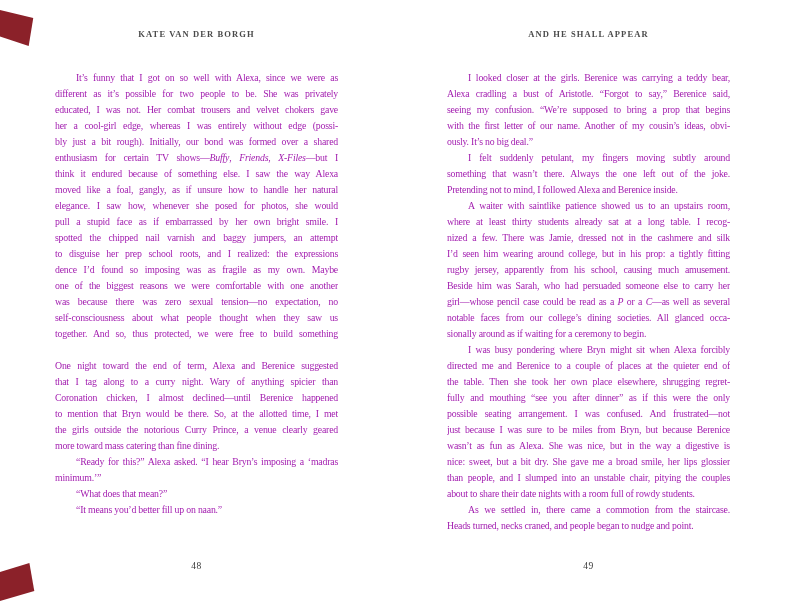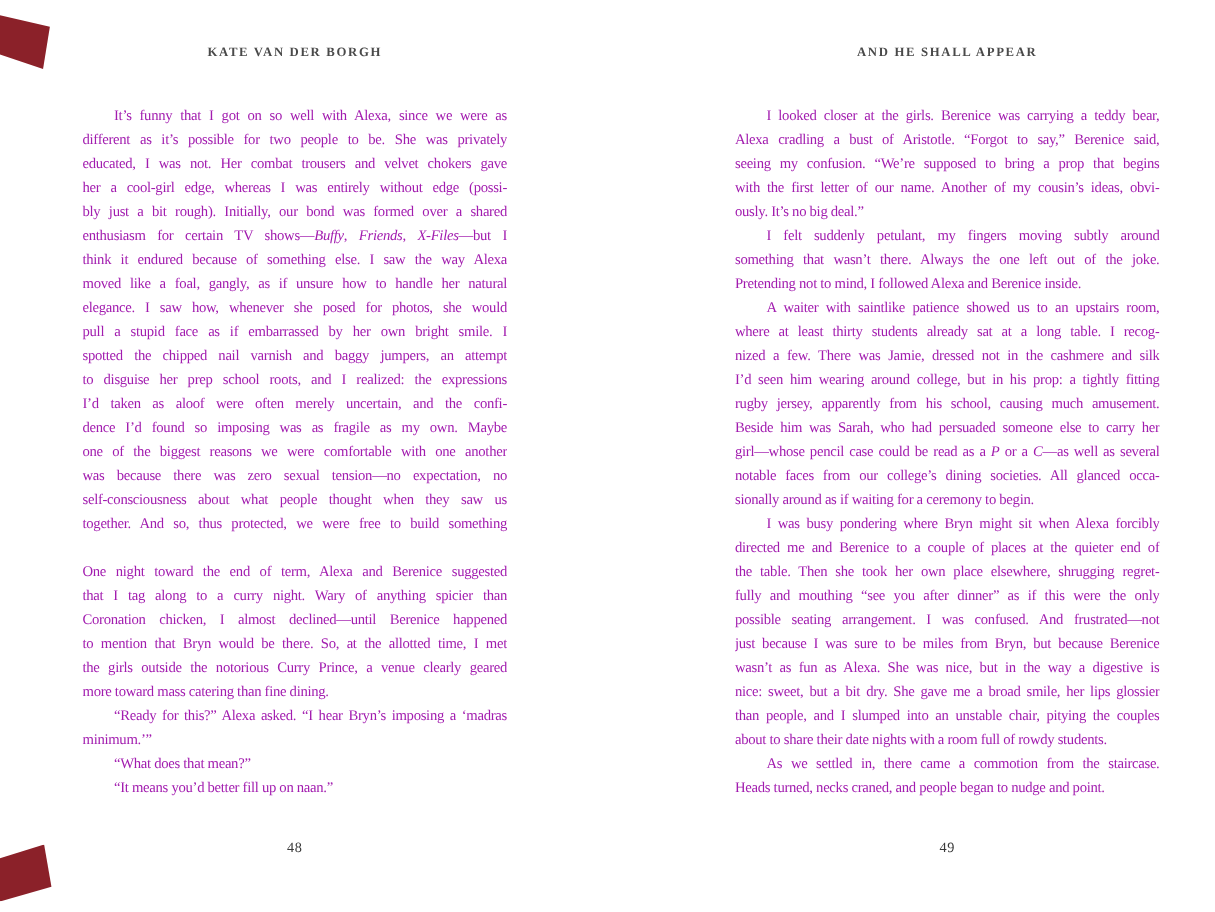--- a/index.html
+++ b/index.html
@@ -10,21 +10,21 @@
     overflow: hidden;
     font-family: "Liberation Serif", "DejaVu Serif", serif;
   }
   .page {
     position: absolute;
     top: 0;
     width: 283px;
     height: 428px;
   }
   .page-left  { left: 55px; }
-  .page-right { left: 490px; }
+  .page-right { left: 447px; }
   .running-header {
     position: absolute;
     top: 29px;
     left: 0; right: 0;
     text-align: center;
     font-size: 8.5px;
     font-weight: 700;
     letter-spacing: 1.1px;
     color: #4a4a4a;
   }
@@ -93,21 +93,20 @@
       <div class="line">educated, I was not. Her combat trousers and velvet chokers gave</div>
       <div class="line">her a cool-girl edge, whereas I was entirely without edge (possi-</div>
       <div class="line">bly just a bit rough). Initially, our bond was formed over a shared</div>
       <div class="line">enthusiasm for certain TV shows—<em>Buffy</em>, <em>Friends</em>, <em>X-Files</em>—but I</div>
       <div class="line">think it endured because of something else. I saw the way Alexa</div>
       <div class="line">moved like a foal, gangly, as if unsure how to handle her natural</div>
       <div class="line">elegance. I saw how, whenever she posed for photos, she would</div>
       <div class="line">pull a stupid face as if embarrassed by her own bright smile. I</div>
       <div class="line">spotted the chipped nail varnish and baggy jumpers, an attempt</div>
       <div class="line">to disguise her prep school roots, and I realized: the expressions</div>
-      <div class="line">I’d taken as aloof were often merely uncertain, and the confi-</div>
       <div class="line">dence I’d found so imposing was as fragile as my own. Maybe</div>
       <div class="line">one of the biggest reasons we were comfortable with one another</div>
       <div class="line">was because there was zero sexual tension—no expectation, no</div>
       <div class="line">self-consciousness about what people thought when they saw us</div>
       <div class="line">together. And so, thus protected, we were free to build something</div>
       <div class="pgap"></div>
       <div class="line">One night toward the end of term, Alexa and Berenice suggested</div>
       <div class="line">that I tag along to a curry night. Wary of anything spicier than</div>
       <div class="line">Coronation chicken, I almost declined—until Berenice happened</div>
       <div class="line">to mention that Bryn would be there. So, at the allotted time, I met</div>

